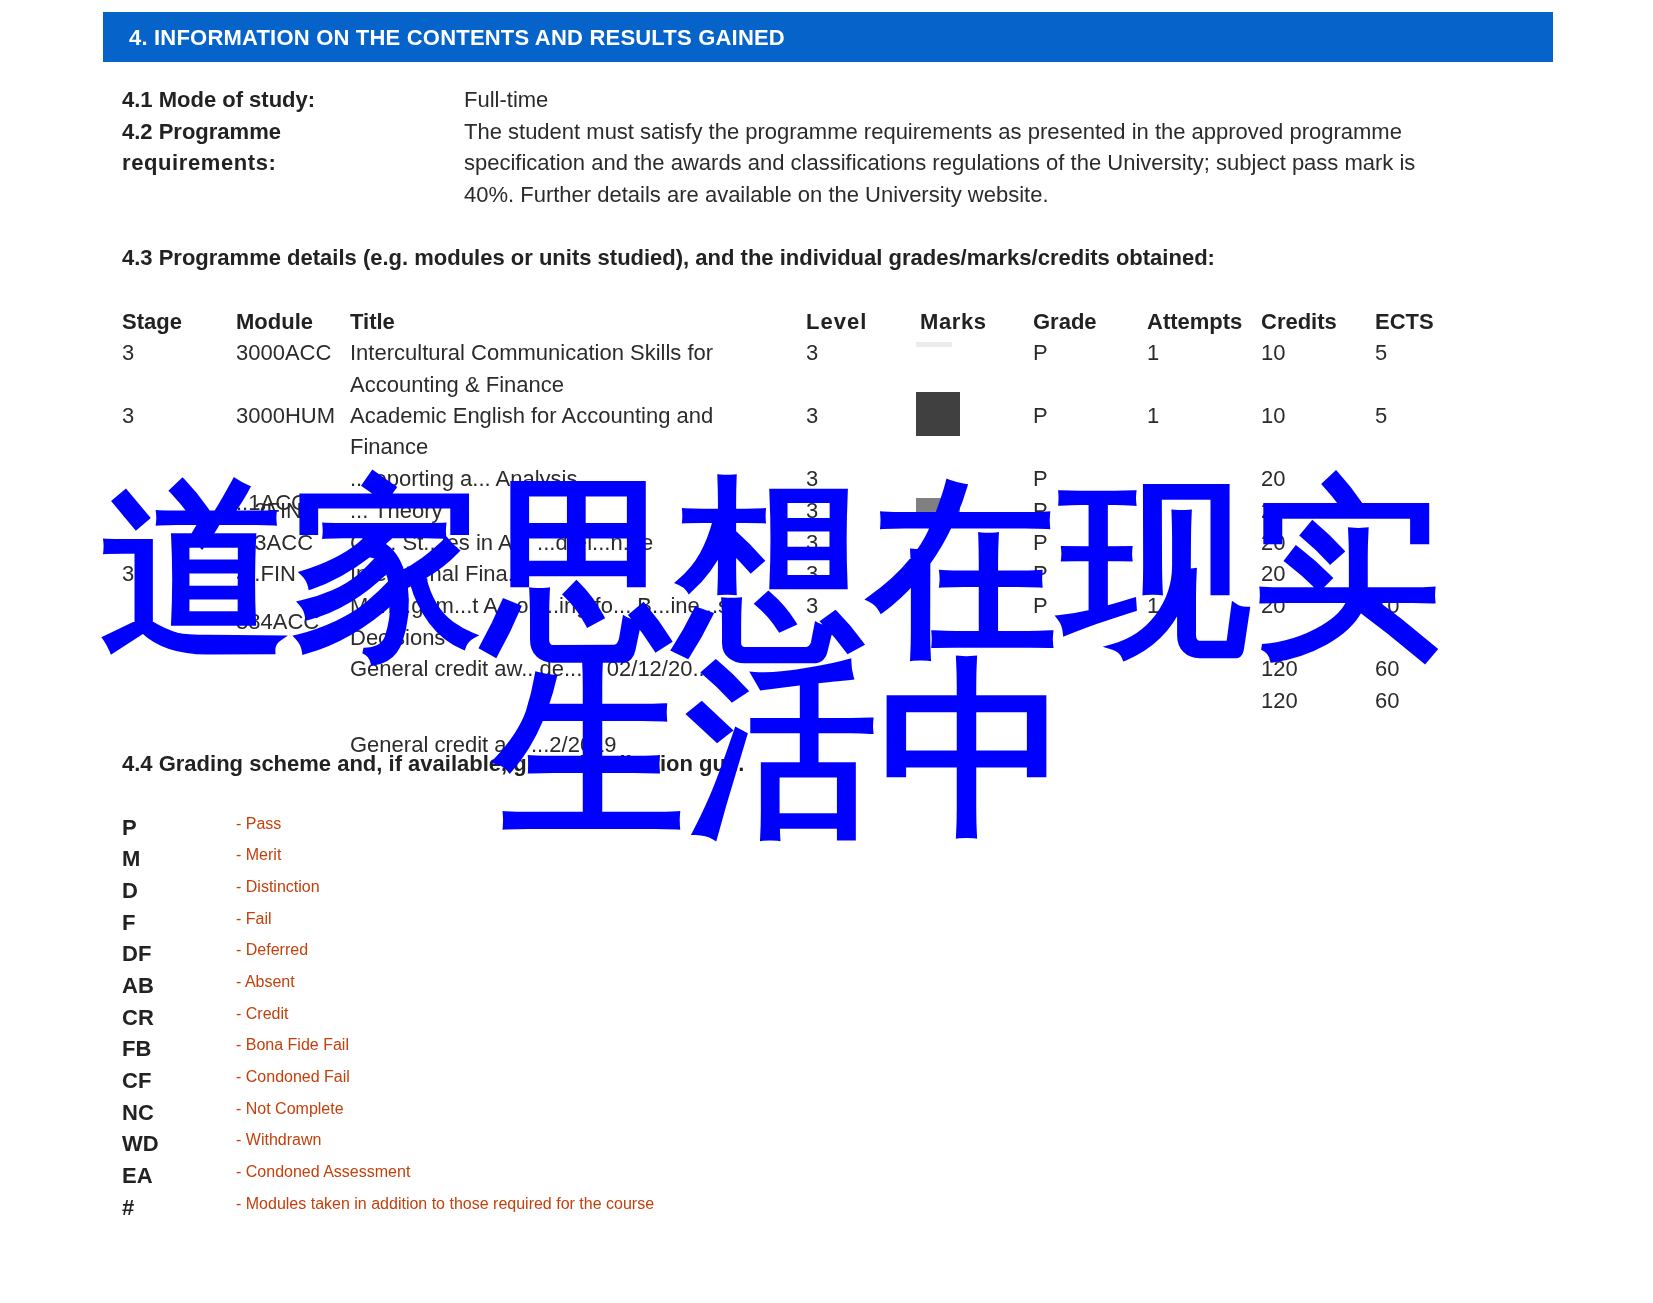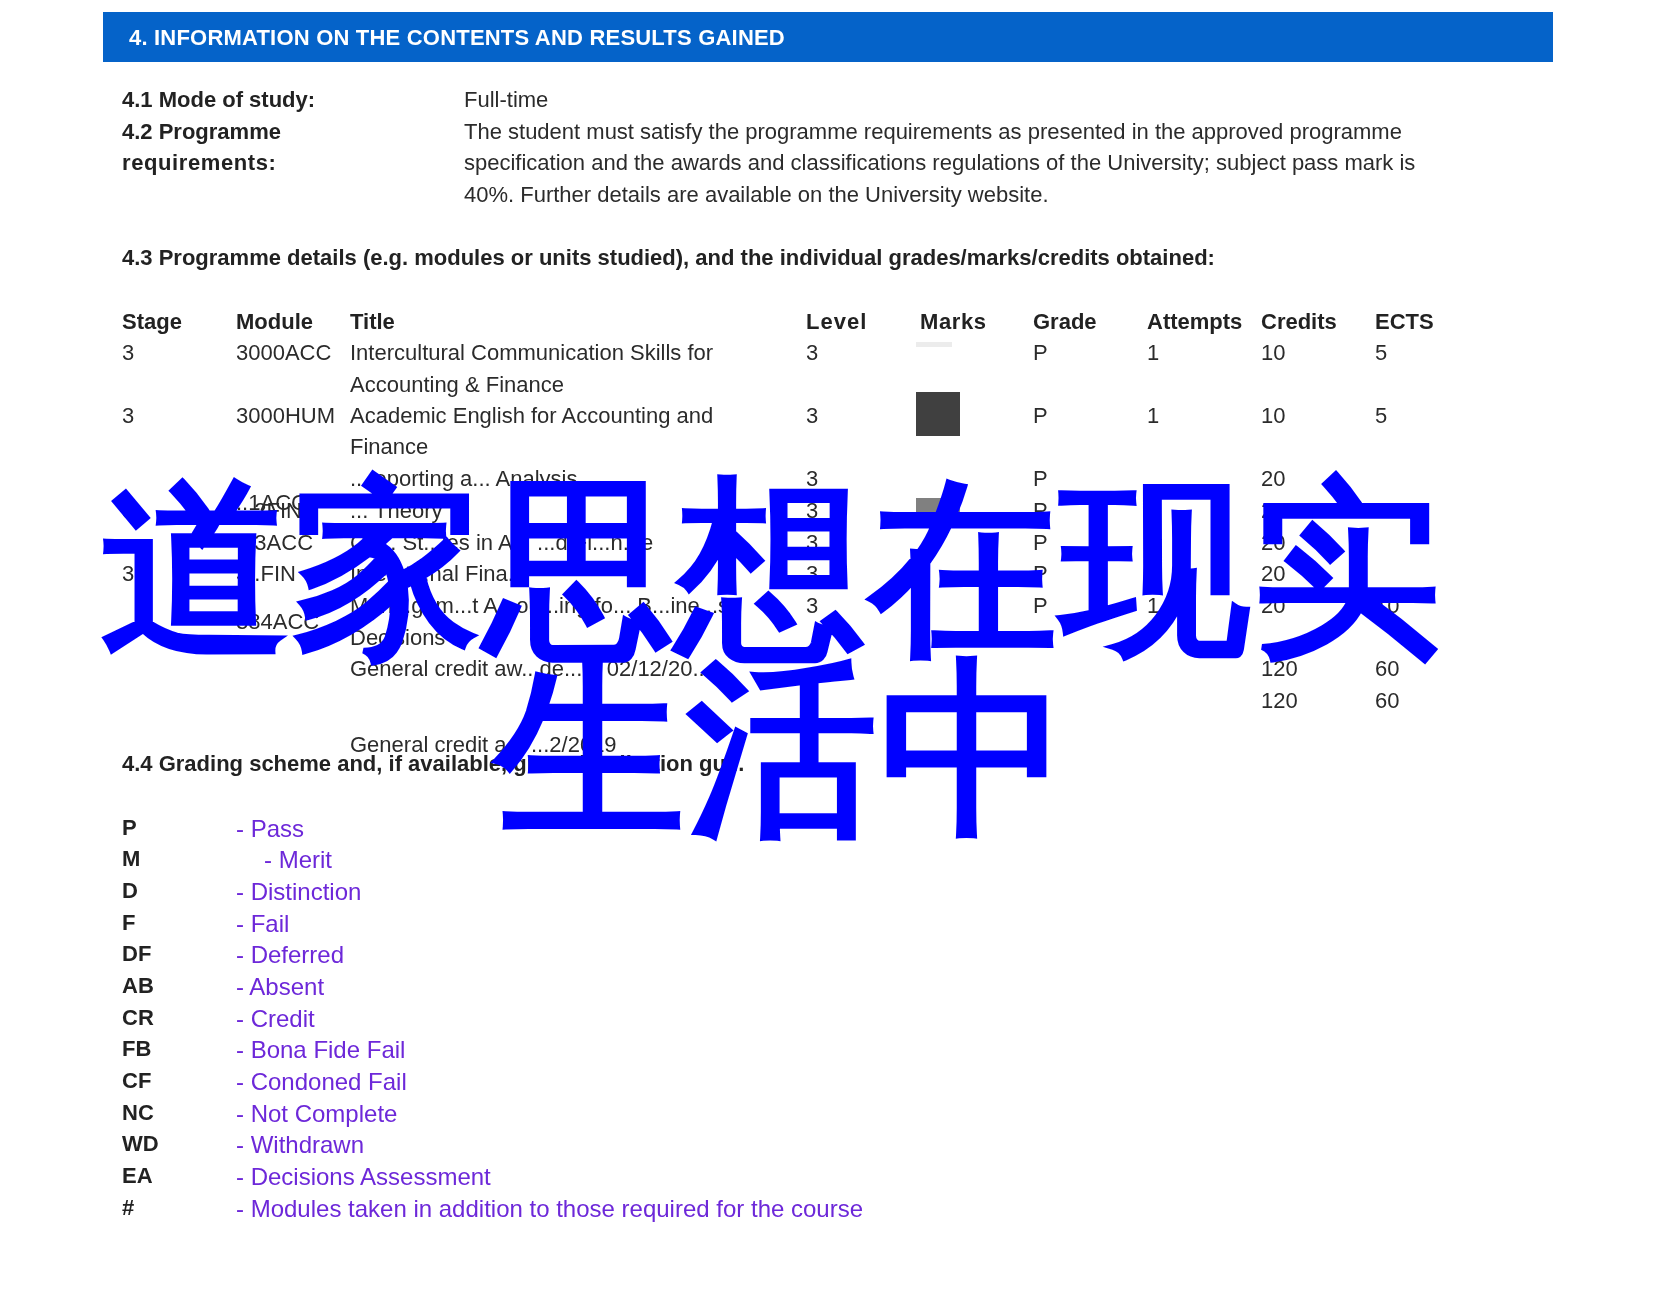--- a/index.html
+++ b/index.html
@@ -20,21 +20,21 @@
   .body-text { font-size: 22px; color: #2b2b2b; }
 
   .col-head { font-weight: bold; font-size: 22px; color: #222; }
   .cell { font-size: 22px; color: #2b2b2b; }
 
   .mark-box { position: absolute; background: #404040; }
   .mark-faint { position: absolute; background: #ececec; }
   .mark-grey { position: absolute; background: #808080; }
 
   .grade-code { font-weight: bold; font-size: 22px; color: #222; }
-  .grade-desc { font-size: 24px; color: #6d28d9; }
+  .grade-desc { font-size: 16px; color: #c2410c; }
 
   .watermark {
     position: absolute; color: #0000ff; font-weight: bold;
     font-family: "DejaVu Sans", sans-serif; white-space: nowrap;
     line-height: 1;
   }
   .wm1 { left: 100px; top: 475px; font-size: 190px; letter-spacing: 2px; text-align: center; }
   .wm2 { left: 495px; top: 655px; font-size: 190px; letter-spacing: 2px; }
 </style>
 </head>
@@ -158,21 +158,21 @@
 
 <div class="abs label-bold" style="left:122px; top:751px;">4.4 Grading scheme and, if available, gra... distribution gu...</div>
 
 <div>
   <div>
     <div class="abs grade-code" style="left:122px; top:815px;">P</div>
     <div class="abs grade-desc" style="left:236px; top:815px;">- Pass</div>
   </div>
   <div>
     <div class="abs grade-code" style="left:122px; top:846px;">M</div>
-    <div class="abs grade-desc" style="left:236px; top:846px;margin-left:28px;">- Merit</div>
+    <div class="abs grade-desc" style="left:236px; top:846px;">- Merit</div>
   </div>
   <div>
     <div class="abs grade-code" style="left:122px; top:878px;">D</div>
     <div class="abs grade-desc" style="left:236px; top:878px;">- Distinction</div>
   </div>
   <div>
     <div class="abs grade-code" style="left:122px; top:910px;">F</div>
     <div class="abs grade-desc" style="left:236px; top:910px;">- Fail</div>
   </div>
   <div>
@@ -198,21 +198,21 @@
   <div>
     <div class="abs grade-code" style="left:122px; top:1100px;">NC</div>
     <div class="abs grade-desc" style="left:236px; top:1100px;">- Not Complete</div>
   </div>
   <div>
     <div class="abs grade-code" style="left:122px; top:1131px;">WD</div>
     <div class="abs grade-desc" style="left:236px; top:1131px;">- Withdrawn</div>
   </div>
   <div>
     <div class="abs grade-code" style="left:122px; top:1163px;">EA</div>
-    <div class="abs grade-desc" style="left:236px; top:1163px;">- Decisions Assessment</div>
+    <div class="abs grade-desc" style="left:236px; top:1163px;">- Condoned Assessment</div>
   </div>
   <div>
     <div class="abs grade-code" style="left:122px; top:1195px;">#</div>
     <div class="abs grade-desc" style="left:236px; top:1195px;">- Modules taken in addition to those required for the course</div>
   </div>
 </div>
 
 <div class="watermark wm1">道家思想在现实</div>
 <div class="watermark wm2">生活中</div>
 

